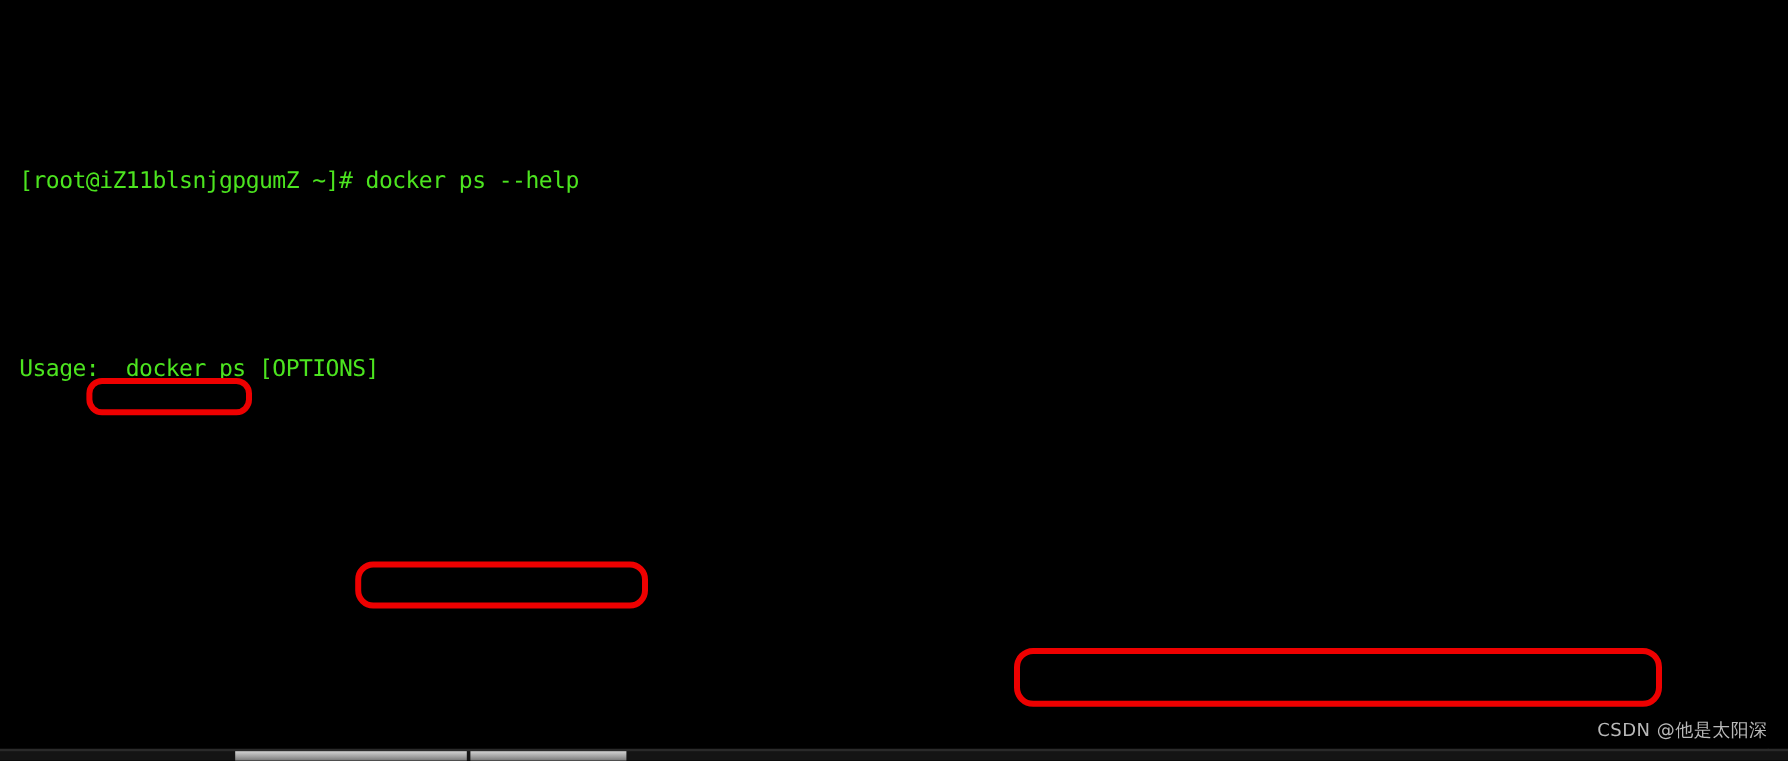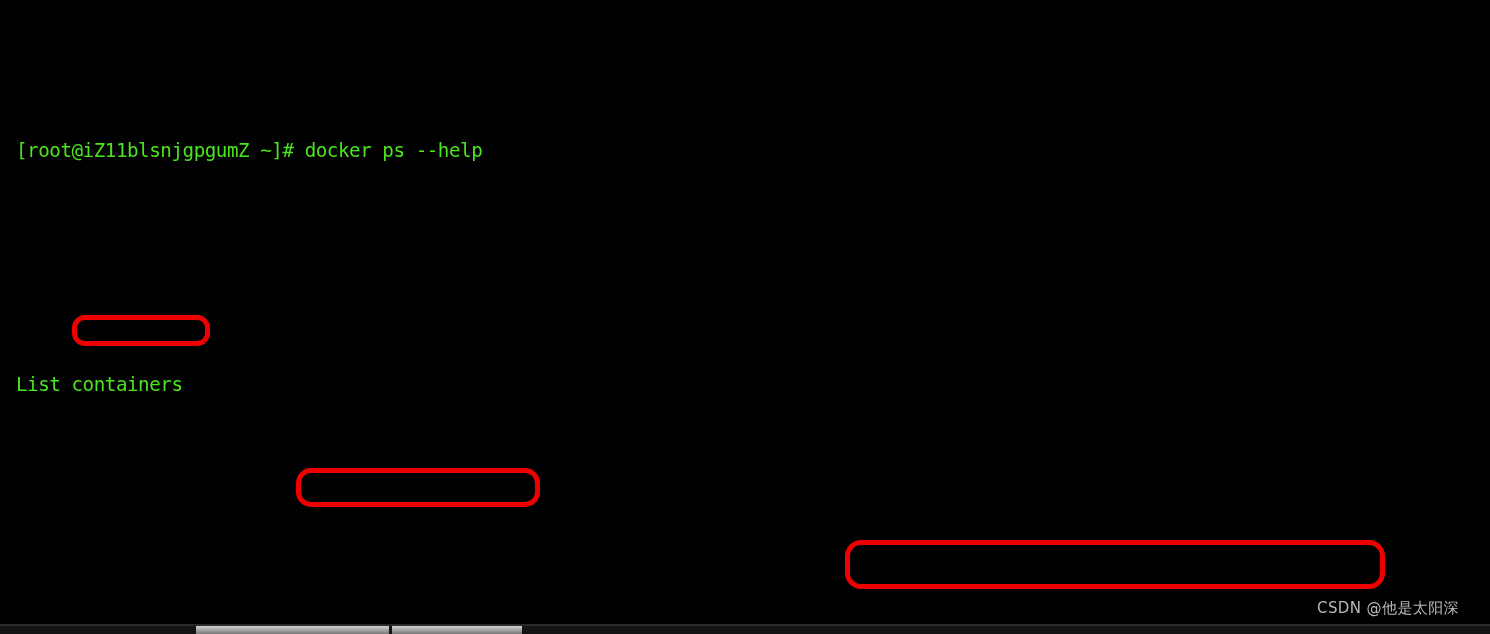--- a/index.html
+++ b/index.html
@@ -111,21 +111,21 @@
     background: transparent;
     pointer-events: none;
   }
   #annot-no-trunc-option { left: 72px;  top: 315px; width: 138px; height: 31px; border-radius: 13px; }
   #annot-no-trunc-cmd    { left: 296px; top: 468px; width: 244px; height: 39px; border-radius: 15px; }
   #annot-command-col     { left: 845px; top: 540px; width: 540px; height: 49px; border-radius: 16px; }
 
   
   #watermark {
     position: absolute;
-    right: 31px;
+    right: 17px;
     bottom: 16px;
     font-family: "DejaVu Sans", "Liberation Sans", sans-serif;
     font-size: 15px;
     color: #b9b9b9;
     letter-spacing: 0.4px;
     white-space: nowrap;
   }
 
   
   #taskbar {
@@ -167,22 +167,22 @@
     </div>
     <div class="bg-h">H</div>
   </div>
 
   <div id="term">
     <div id="term-lines">
 
       <div class="line"></div>
       <div class="line">[root@iZ11blsnjgpgumZ ~]# docker ps --help</div>
       <div class="line"></div>
-      <div class="line"></div>
-      <div class="line">List containers</div>
+      <div class="line">Usage:  docker ps [OPTIONS]</div>
+      <div class="line"></div>
       <div class="line"></div>
       
       
       
       
       
       
       
       
       

